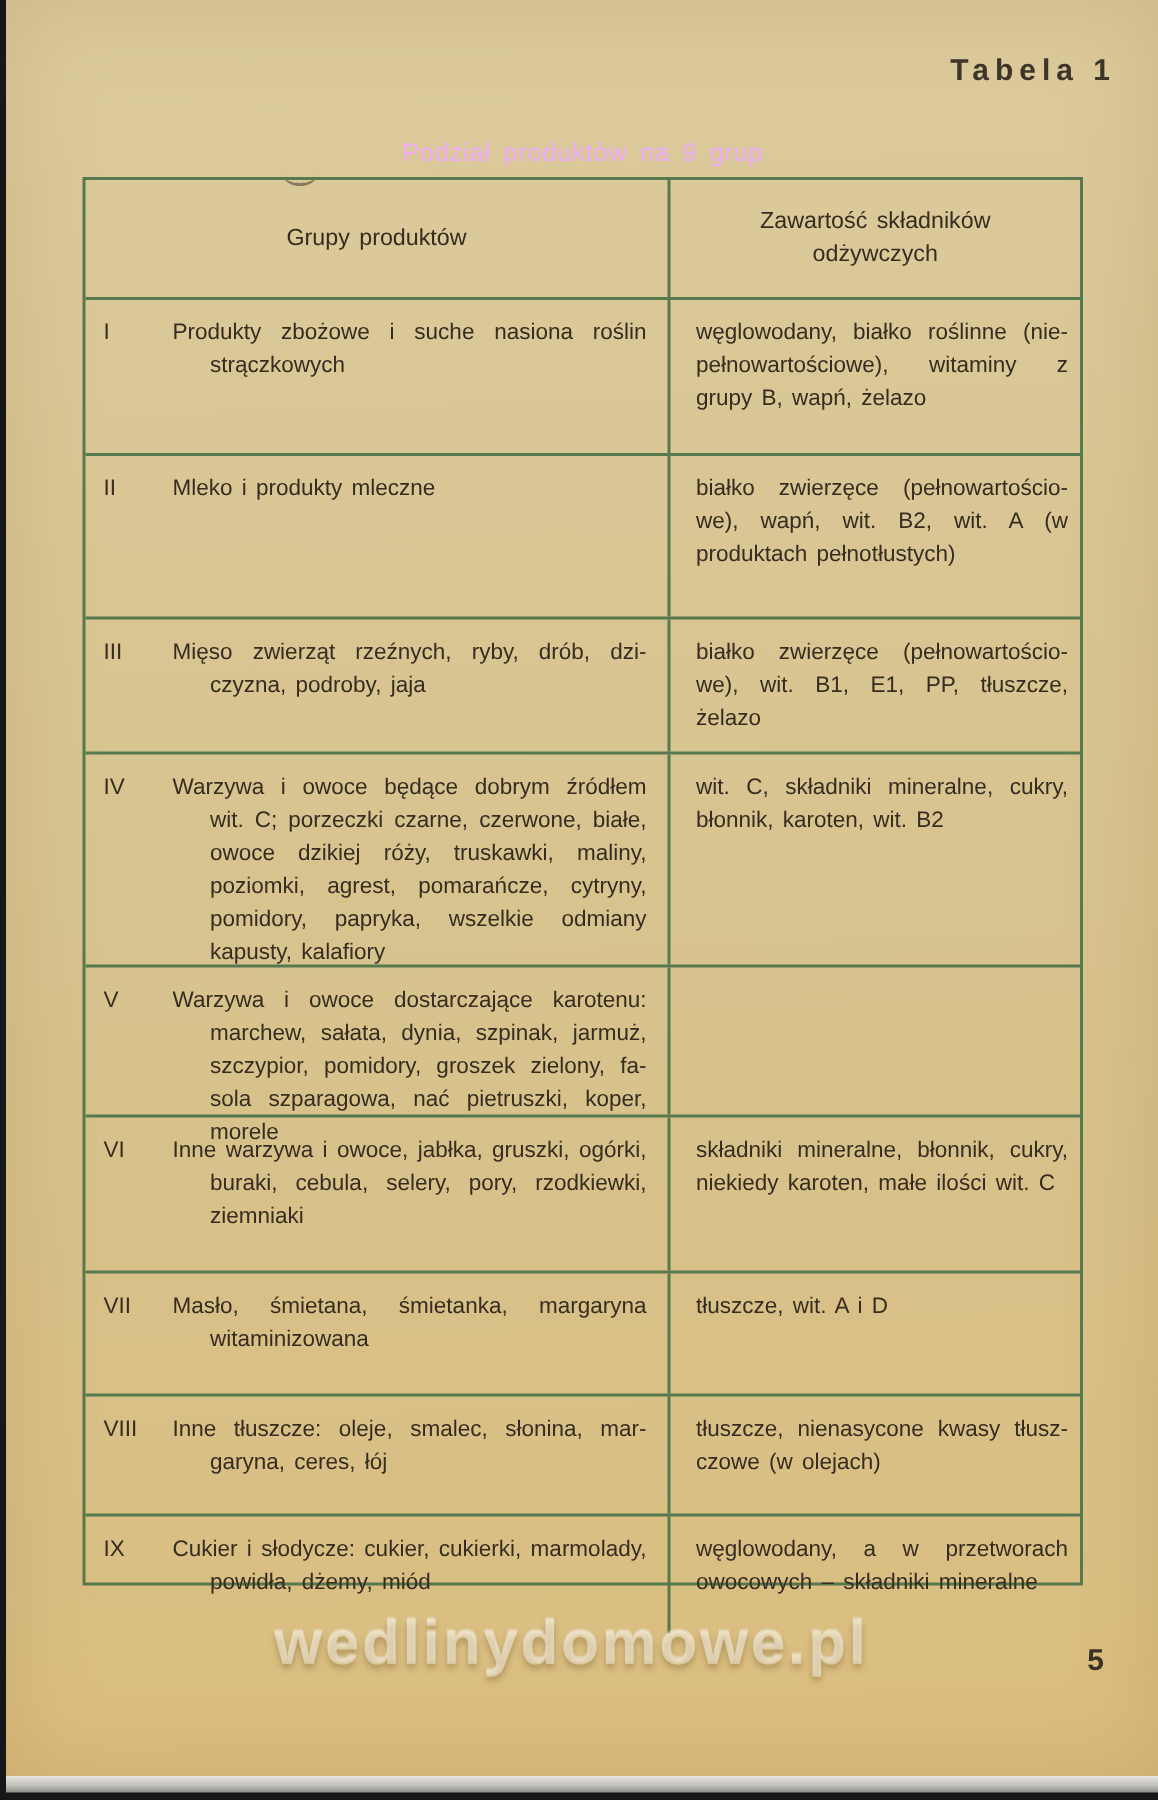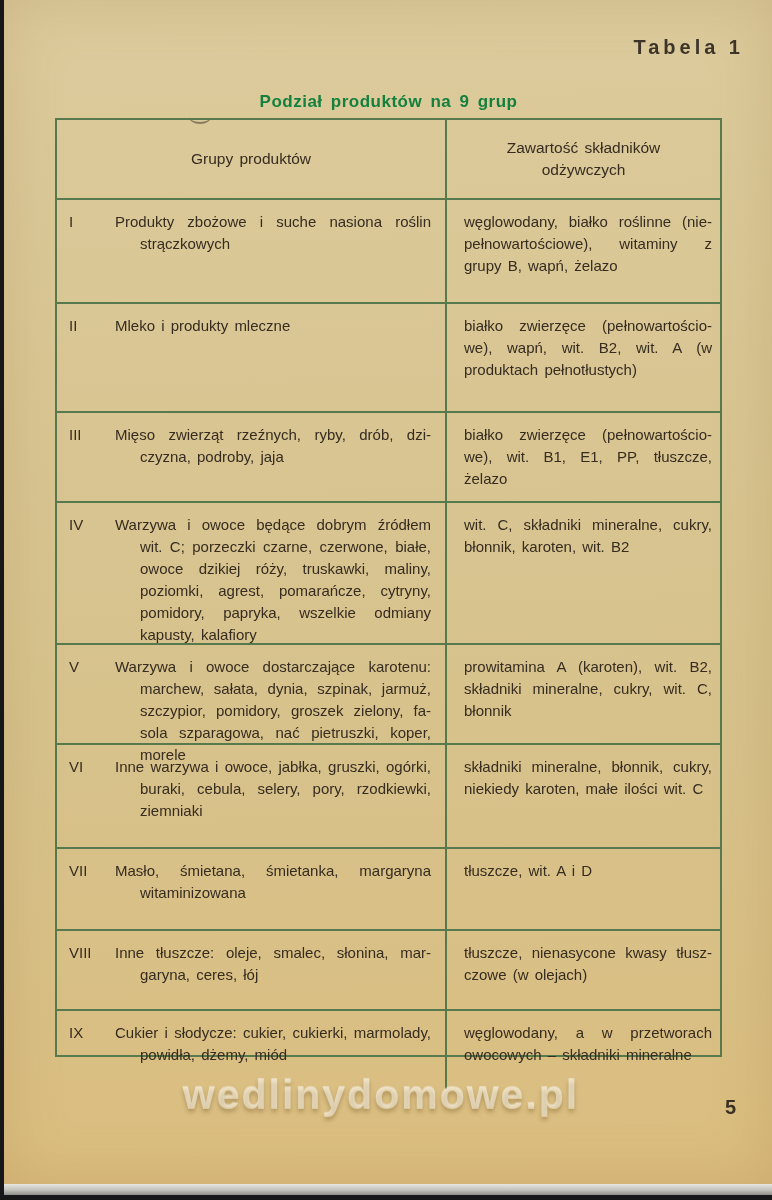--- a/index.html
+++ b/index.html
@@ -17,21 +17,21 @@
   .scan-edge-bottom{
     position:absolute;left:4px;right:0;bottom:5px;height:11px;
     background:linear-gradient(180deg,#e8e6df 0%,#c2c1bc 55%,#8e8d89 100%);
   }
   .header-tag{
     position:absolute;top:36px;right:28px;
     font-size:20px;font-weight:bold;letter-spacing:4px;color:#3e352a;
   }
   .page-title{
     position:absolute;top:92px;left:55px;width:667px;
-    text-align:center;font-size:17px;font-weight:bold;color:#15803d;
+    text-align:center;font-size:17px;font-weight:normal;color:#f0abfc;
     letter-spacing:0.5px;word-spacing:3px;
   }
   
   .ptable{
     position:absolute;left:55px;top:118px;width:667px;height:939px;
     border:2px solid #57794e;box-sizing:border-box;
   }
   .trow{
     display:flex;box-sizing:border-box;border-bottom:2px solid #57794e;
   }
@@ -118,21 +118,20 @@
       <span>Warzywa i owoce będące dobrym źród­łem wit. C; porzeczki czarne, czerwone, białe, owoce dzikiej róży, truskawki, ma­liny, poziomki, agrest, pomarańcze, cy­tryny, pomidory, papryka, wszelkie od­miany kapusty, kalafiory</span>
     </div>
     <div class="cell cell-right">wit. C, składniki mineralne, cukry, błonnik, karoten, wit. B2</div>
   </div>
 
   <div class="trow" style="height:100px">
     <div class="cell cell-left">
       <span class="numeral">V</span>
       <span>Warzywa i owoce dostarczające karotenu: marchew, sałata, dynia, szpinak, jarmuż, szczypior, pomidory, groszek zielony, fa­sola szparagowa, nać pietruszki, koper, morele</span>
     </div>
-    <div class="cell cell-right">prowitamina A (karoten), wit. B2, składniki mineralne, cukry, wit. C, błonnik</div>
   </div>
 
   <div class="trow" style="height:104px">
     <div class="cell cell-left">
       <span class="numeral">VI</span>
       <span>Inne warzywa i owoce, jabłka, gruszki, ogórki, buraki, cebula, selery, pory, rzod­kiewki, ziemniaki</span>
     </div>
     <div class="cell cell-right">składniki mineralne, błonnik, cukry, niekiedy karoten, małe ilości wit. C</div>
   </div>
 

